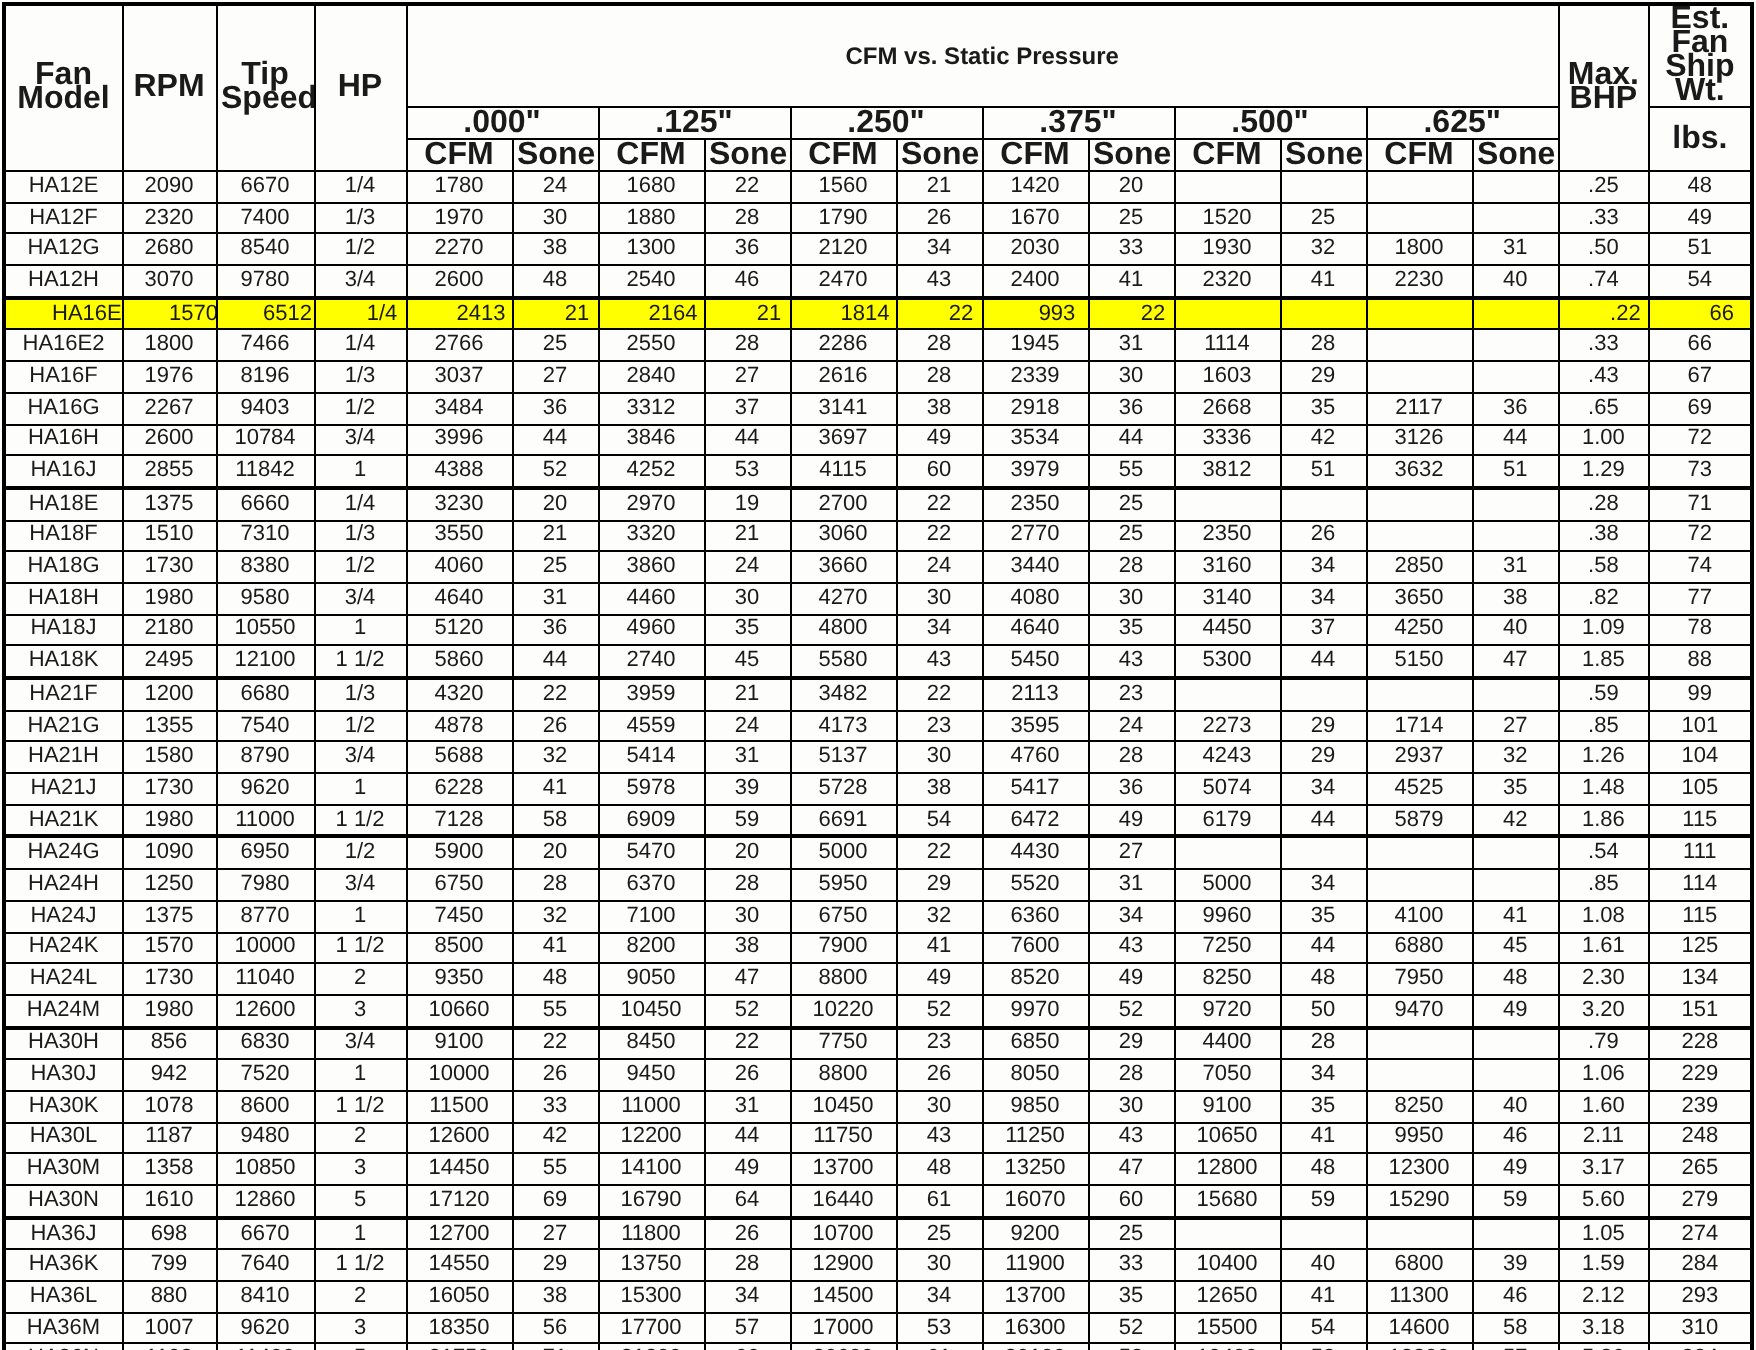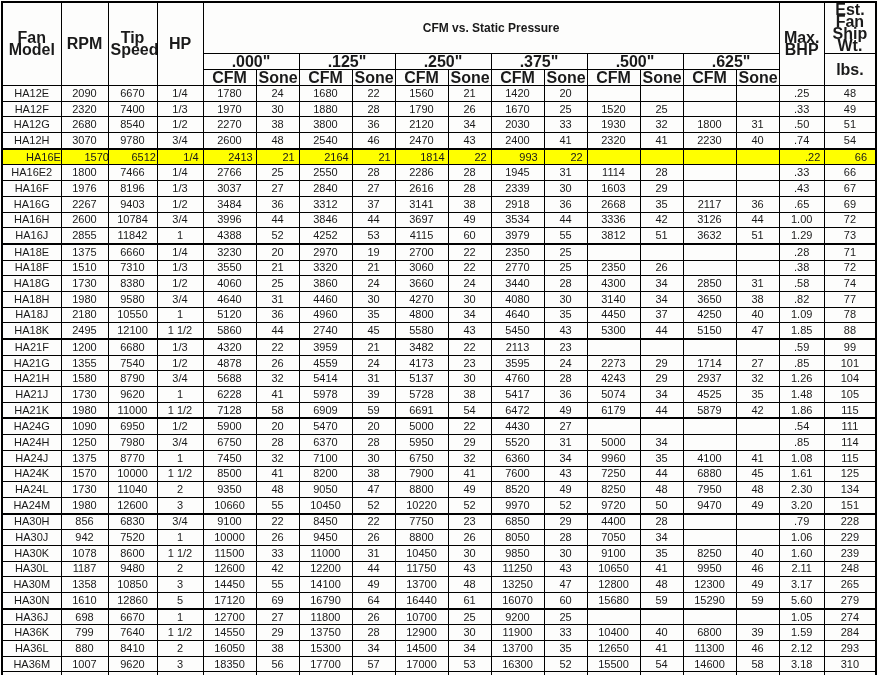--- a/index.html
+++ b/index.html
@@ -148,21 +148,21 @@
           <td>.33</td>
           <td>49</td>
         </tr>
         <tr>
           <td>HA12G</td>
           <td>2680</td>
           <td>8540</td>
           <td>1/2</td>
           <td>2270</td>
           <td>38</td>
-          <td>3800</td>
+          <td>1300</td>
           <td>36</td>
           <td>2120</td>
           <td>34</td>
           <td>2030</td>
           <td>33</td>
           <td>1930</td>
           <td>32</td>
           <td>1800</td>
           <td>31</td>
           <td>.50</td>
@@ -354,21 +354,21 @@
           <td>8380</td>
           <td>1/2</td>
           <td>4060</td>
           <td>25</td>
           <td>3860</td>
           <td>24</td>
           <td>3660</td>
           <td>24</td>
           <td>3440</td>
           <td>28</td>
-          <td>4300</td>
+          <td>3160</td>
           <td>34</td>
           <td>2850</td>
           <td>31</td>
           <td>.58</td>
           <td>74</td>
         </tr>
         <tr>
           <td>HA18H</td>
           <td>1980</td>
           <td>9580</td>

